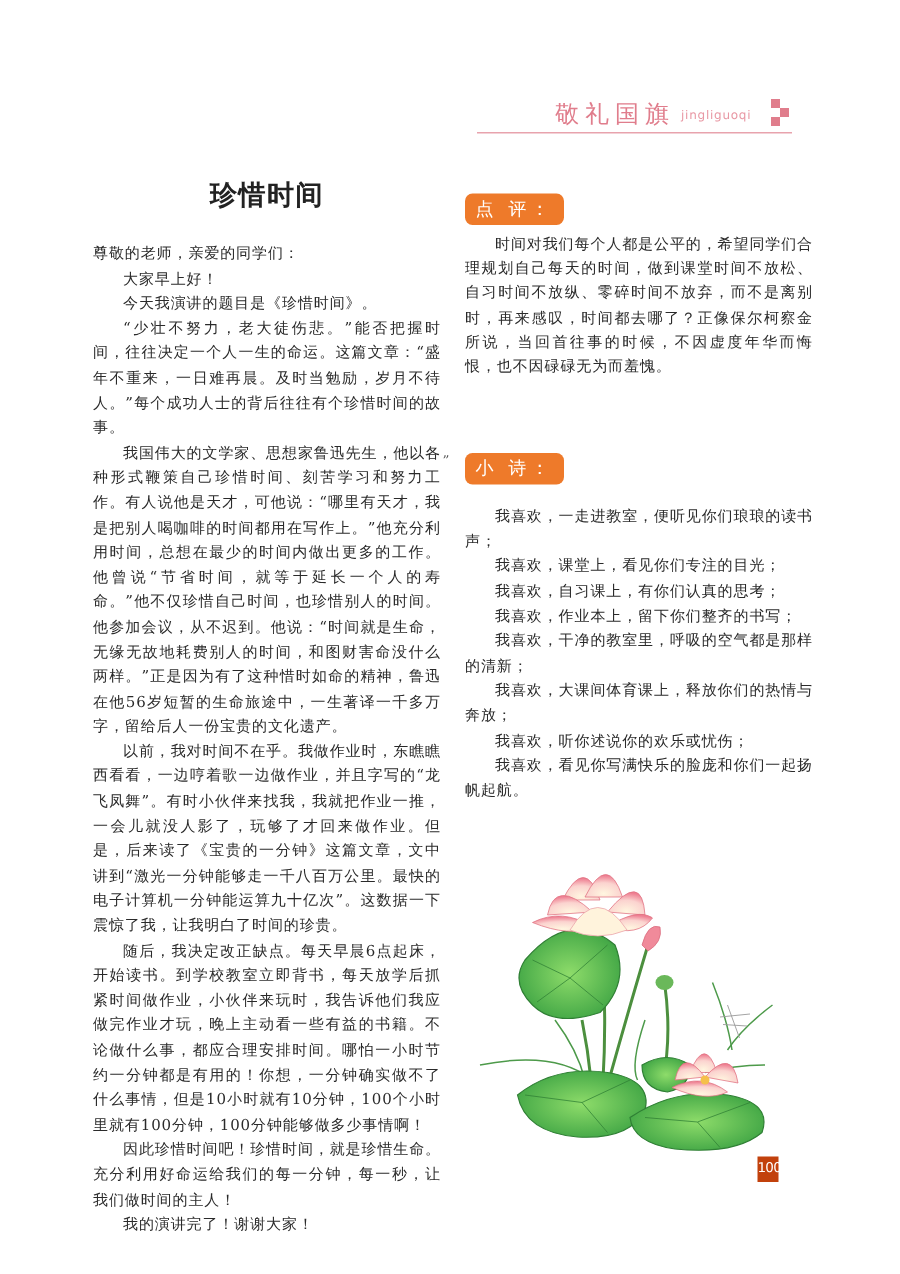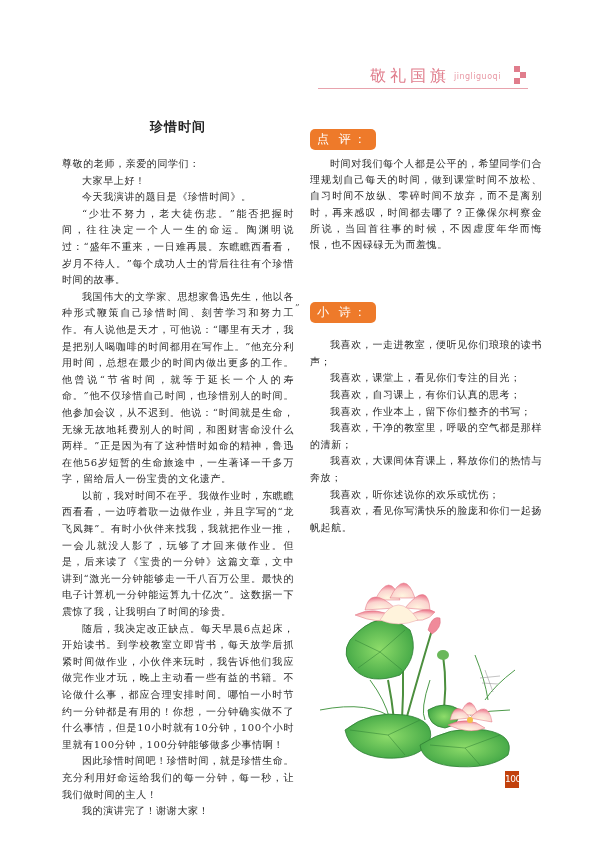--- a/index.html
+++ b/index.html
@@ -12,21 +12,21 @@
     .header-title { position: absolute; left: 52px; top: 0; font-family: "DejaVu Sans", sans-serif;
                     font-size: 16px; letter-spacing: 4px; color: #e07d8c; font-weight: normal; }
     .header-pinyin { position: absolute; left: 136px; top: 6px; font-family: "DejaVu Sans", sans-serif;
                      font-size: 8px; color: #e898a4; letter-spacing: 0.5px; }
     .header-mark { position: absolute; left: 196px; top: 0px; width: 16px; height: 22px; }
     .header-mark span { position: absolute; width: 6px; height: 6px; background: #e07d8c; }
 
     
     .left { position: absolute; left: 62px; top: 118px; width: 232px; }
     .article-title { text-align: center; font-family: "DejaVu Sans", sans-serif; font-weight: bold;
-                     font-size: 13px; color: #222; margin: 0 0 20px 0; letter-spacing: 1px; }
+                     font-size: 18px; color: #222; margin: 0 0 20px 0; letter-spacing: 1px; }
     .para { font-size: 10px; line-height: 16.6px; margin: 0; text-align: justify; letter-spacing: 0.6px; }
     .para.indent { text-indent: 2em; }
 
     
     .right { position: absolute; left: 310px; top: 128px; width: 232px; }
     .tag { display: inline-block; background: #ee7a2a; color: #fff; border-radius: 5px;
            font-family: "DejaVu Sans", sans-serif; font-size: 12px; padding: 2px 7px 2px 7px;
            letter-spacing: 3px; margin-bottom: 6px; }
     .comment { margin-bottom: 36px; }
     .comment .para { line-height: 16.2px; }
@@ -55,21 +55,21 @@
   </div>
   <div class="header-line"></div>
 </div>
 
 <div class="left">
   <h1 class="article-title">珍惜时间</h1>
   <div id="article-body">
     <p class="para">尊敬的老师，亲爱的同学们：</p>
     <p class="para indent">大家早上好！</p>
     <p class="para indent">今天我演讲的题目是《珍惜时间》。</p>
-    <p class="para indent">“少壮不努力，老大徒伤悲。”能否把握时间，往往决定一个人一生的命运。陶渊明说过：“盛年不重来，一日难再晨。东瞧瞧西看看，岁月不待人。”每个成功人士的背后往往有个珍惜时间的故事。</p>
+    <p class="para indent">“少壮不努力，老大徒伤悲。”能否把握时间，往往决定一个人一生的命运。这篇文章：“盛年不重来，一日难再晨。及时当勉励，岁月不待人。”每个成功人士的背后往往有个珍惜时间的故事。</p>
     <p class="para indent">我国伟大的文学家、思想家鲁迅先生，他以各种形式鞭策自己珍惜时间、刻苦学习和努力工作。有人说他是天才，可他说：“哪里有天才，我是把别人喝咖啡的时间都用在写作上。”他充分利用时间，总想在最少的时间内做出更多的工作。他曾说“节省时间，就等于延长一个人的寿命。”他不仅珍惜自己时间，也珍惜别人的时间。他参加会议，从不迟到。他说：“时间就是生命，无缘无故地耗费别人的时间，和图财害命没什么两样。”正是因为有了这种惜时如命的精神，鲁迅在他56岁短暂的生命旅途中，一生著译一千多万字，留给后人一份宝贵的文化遗产。</p>
     <p class="para indent">以前，我对时间不在乎。我做作业时，东瞧瞧西看看，一边哼着歌一边做作业，并且字写的“龙飞凤舞”。有时小伙伴来找我，我就把作业一推，一会儿就没人影了，玩够了才回来做作业。但是，后来读了《宝贵的一分钟》这篇文章，文中讲到“激光一分钟能够走一千八百万公里。最快的电子计算机一分钟能运算九十亿次”。这数据一下震惊了我，让我明白了时间的珍贵。</p>
     <p class="para indent">随后，我决定改正缺点。每天早晨6点起床，开始读书。到学校教室立即背书，每天放学后抓紧时间做作业，小伙伴来玩时，我告诉他们我应做完作业才玩，晚上主动看一些有益的书籍。不论做什么事，都应合理安排时间。哪怕一小时节约一分钟都是有用的！你想，一分钟确实做不了什么事情，但是10小时就有10分钟，100个小时里就有100分钟，100分钟能够做多少事情啊！</p>
     <p class="para indent">因此珍惜时间吧！珍惜时间，就是珍惜生命。充分利用好命运给我们的每一分钟，每一秒，让我们做时间的主人！</p>
     <p class="para indent">我的演讲完了！谢谢大家！</p>
   </div>
 </div>
 
 <div class="stray-quote">”</div>
 

